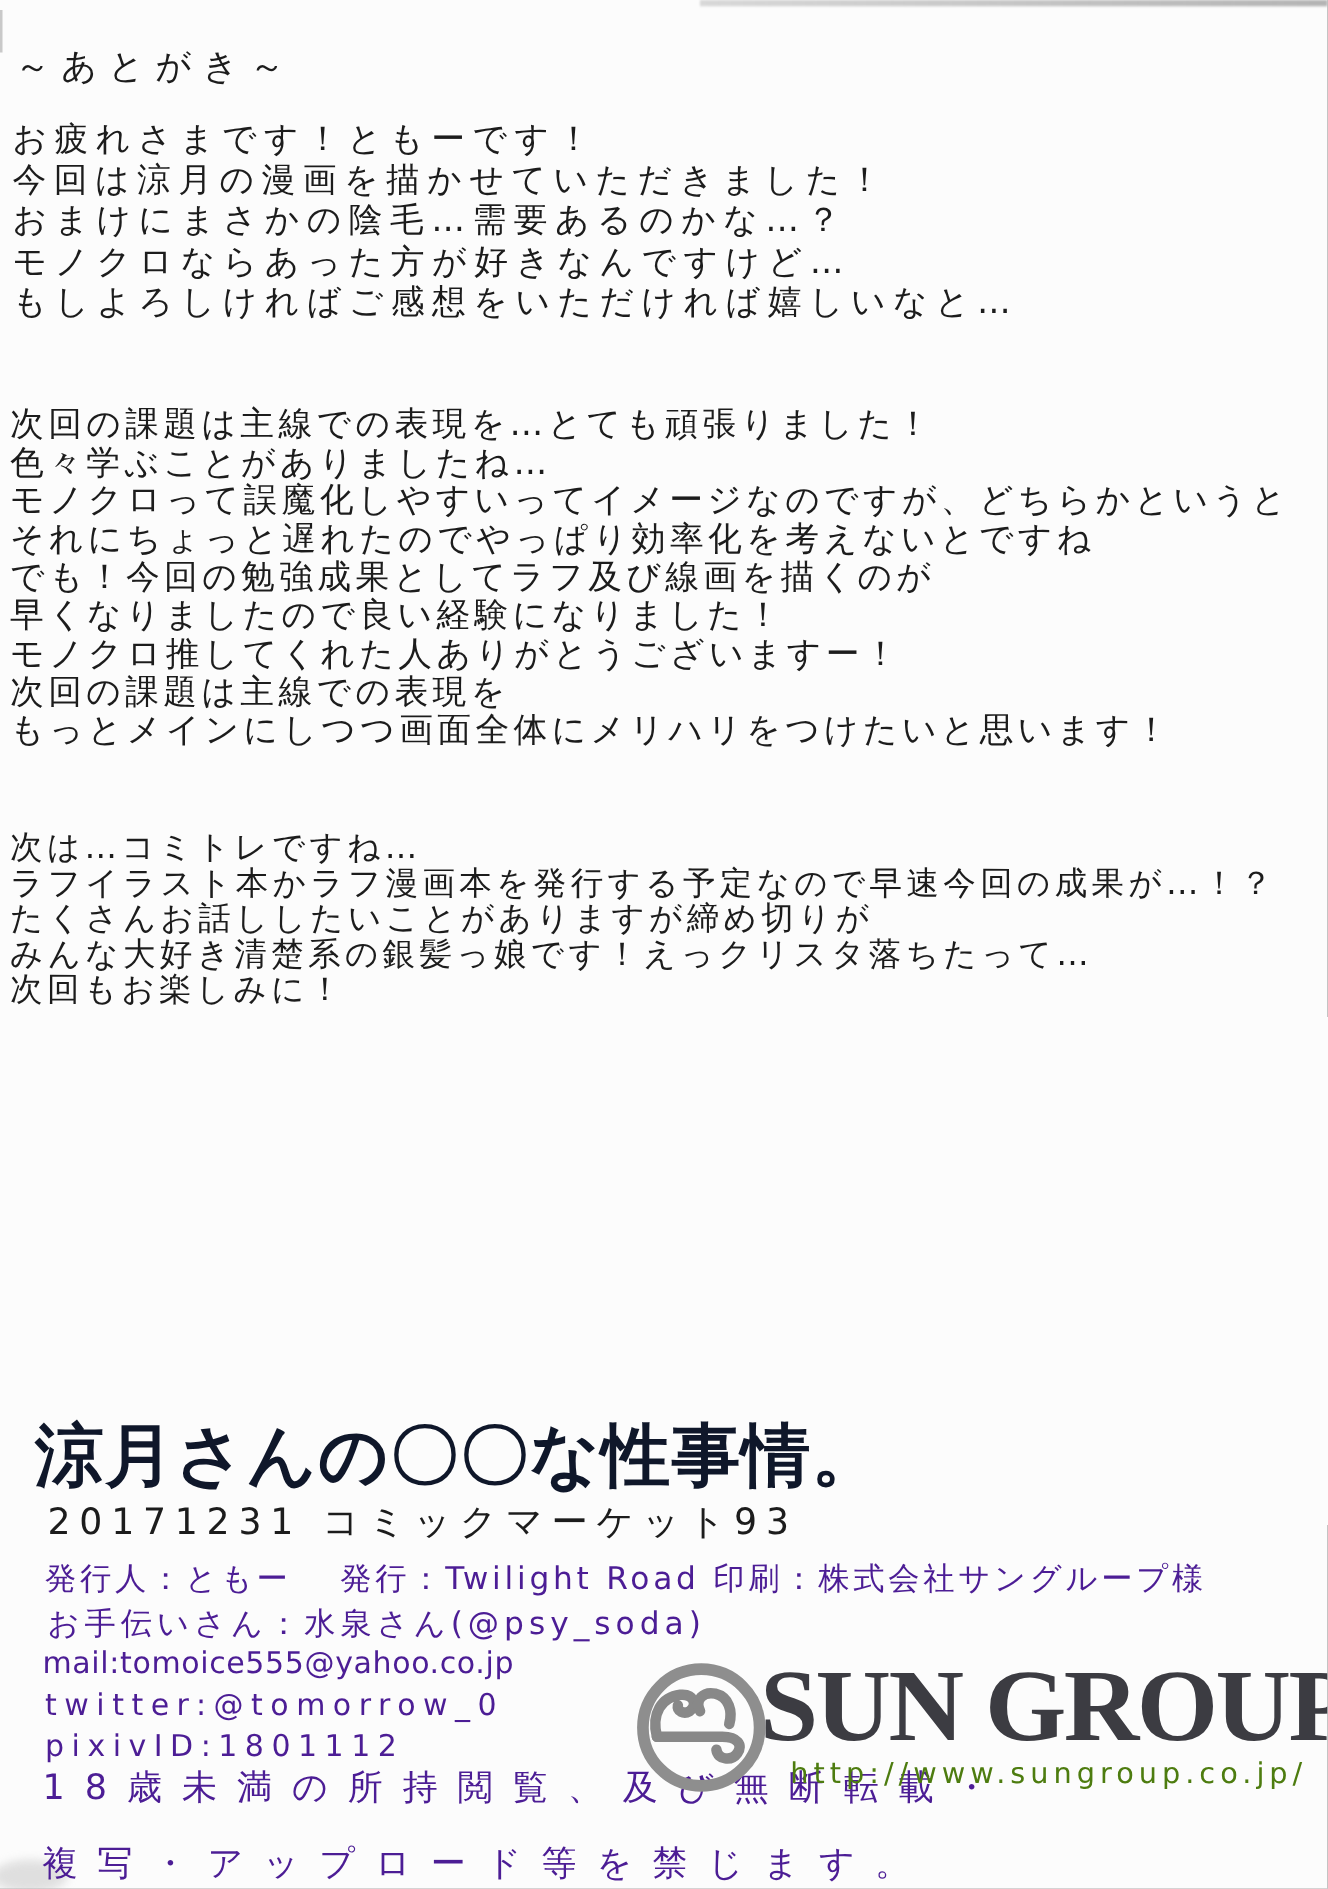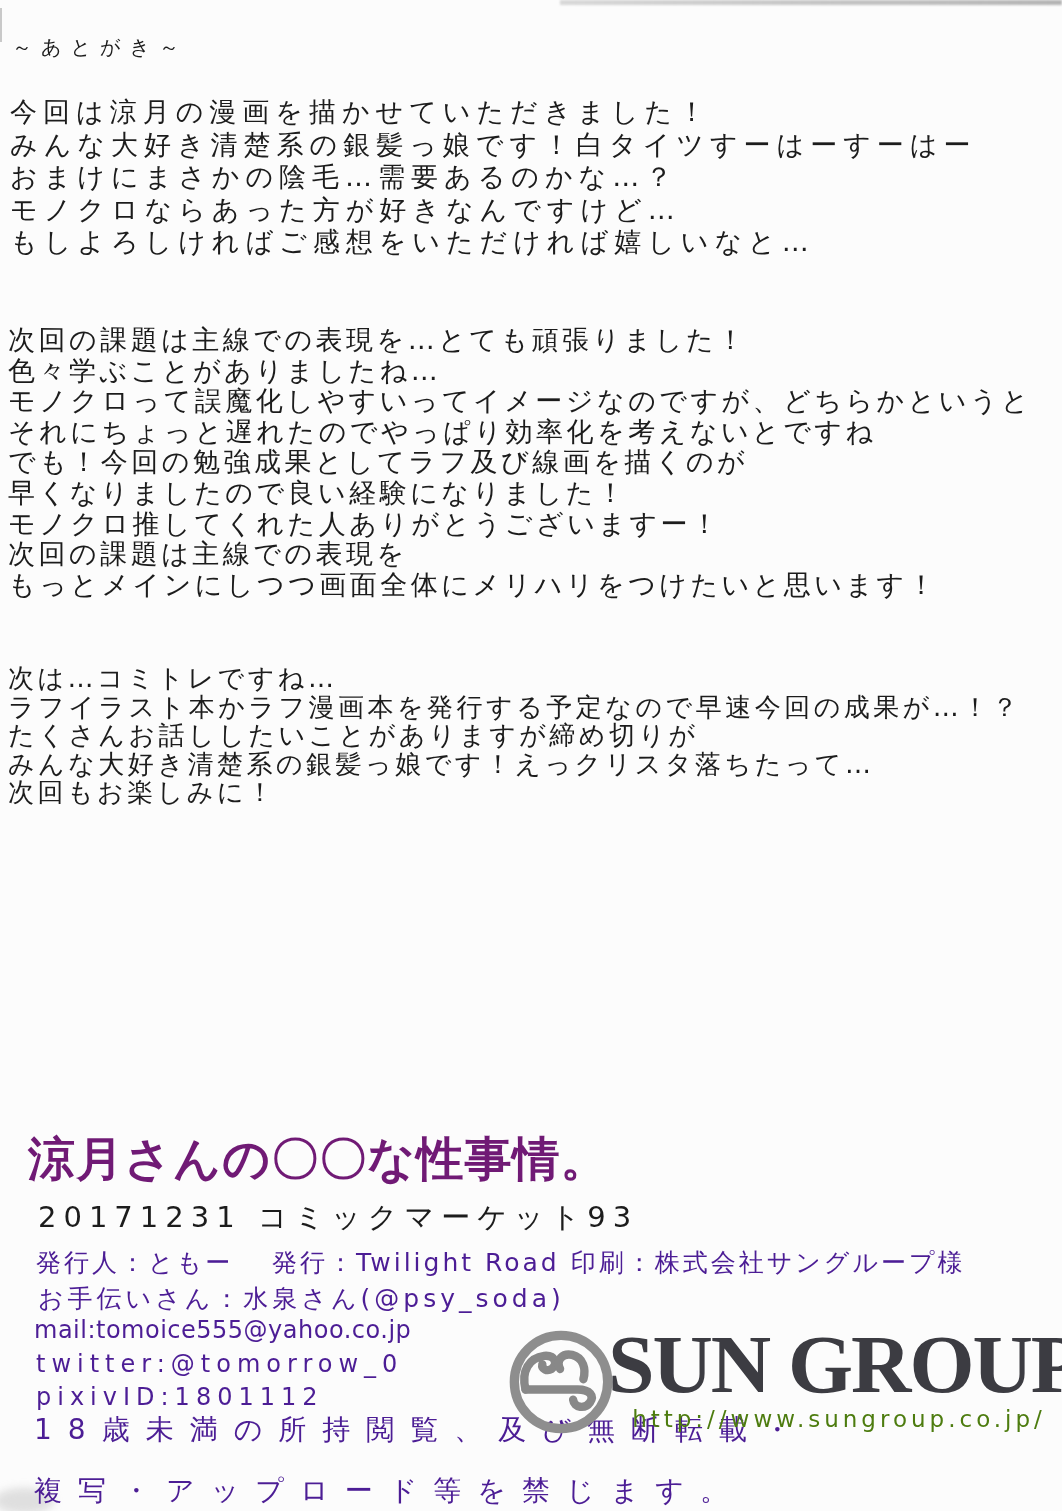--- a/index.html
+++ b/index.html
@@ -21,31 +21,31 @@
   .scan-line-left{
     position:absolute;left:0;top:8px;width:2px;height:34px;
     background:rgba(140,140,140,.45);
   }
   .scan-smudge-bottom{
     position:absolute;left:-6px;top:1488px;width:60px;height:26px;
     background:rgba(170,170,170,.35);filter:blur(4px);border-radius:50%;
   }
   .heading{
     position:absolute;left:12px;top:34px;
-    font-size:20px;letter-spacing:9px;white-space:nowrap;
+    font-size:28px;letter-spacing:9px;white-space:nowrap;
   }
   .para{position:absolute;white-space:nowrap;}
   .para .line{white-space:nowrap;}
   .para1{left:10px;top:96px;font-size:27px;letter-spacing:6px;line-height:32.5px;}
   .para2{left:8px;top:325px;font-size:27px;letter-spacing:3.5px;line-height:30.6px;}
   .para3{left:8px;top:664px;font-size:26px;letter-spacing:3.5px;line-height:28.6px;}
   .book-title{
     position:absolute;left:28px;top:1128px;
-    font-size:47px;font-weight:700;letter-spacing:1px;white-space:nowrap;
-    color:#701a75;
+    font-size:55px;font-weight:700;letter-spacing:1px;white-space:nowrap;
+    color:#0f172a;
   }
   .event-line{
     position:absolute;left:38px;top:1198px;
     font-size:29px;letter-spacing:7px;white-space:nowrap;
   }
   .colophon-line{position:absolute;white-space:nowrap;color:#4c1d95;text-align:right;}
   .publisher-line{left:36px;top:1246px;font-size:25px;letter-spacing:3px;}
   .helper-line{left:38px;top:1282px;font-size:25px;letter-spacing:4px;}
   .mail-line{left:34px;top:1316px;font-size:24px;letter-spacing:.5px;}
   .twitter-line{left:36px;top:1350px;font-size:24px;letter-spacing:6px;}
@@ -78,22 +78,22 @@
 
 <div class="page">
 
   <div class="scan-streak-top"></div>
   <div class="scan-line-left"></div>
   <div class="scan-smudge-bottom"></div>
 
   <div class="heading">～あとがき～</div>
 
   <div class="para para1">
+    <div class="line">お疲れさまです！ともーです！</div>
     <div class="line">今回は涼月の漫画を描かせていただきました！</div>
-    <div class="line">みんな大好き清楚系の銀髪っ娘です！白タイツすーはーすーはー</div>
     <div class="line">おまけにまさかの陰毛…需要あるのかな…？</div>
     <div class="line">モノクロならあった方が好きなんですけど…</div>
     <div class="line">もしよろしければご感想をいただければ嬉しいなと…</div>
   </div>
 
   <div class="para para2">
     <div class="line">次回の課題は主線での表現を…とても頑張りました！</div>
     <div class="line">色々学ぶことがありましたね…</div>
     <div class="line">モノクロって誤魔化しやすいってイメージなのですが、どちらかというと</div>
     <div class="line">それにちょっと遅れたのでやっぱり効率化を考えないとですね</div>

